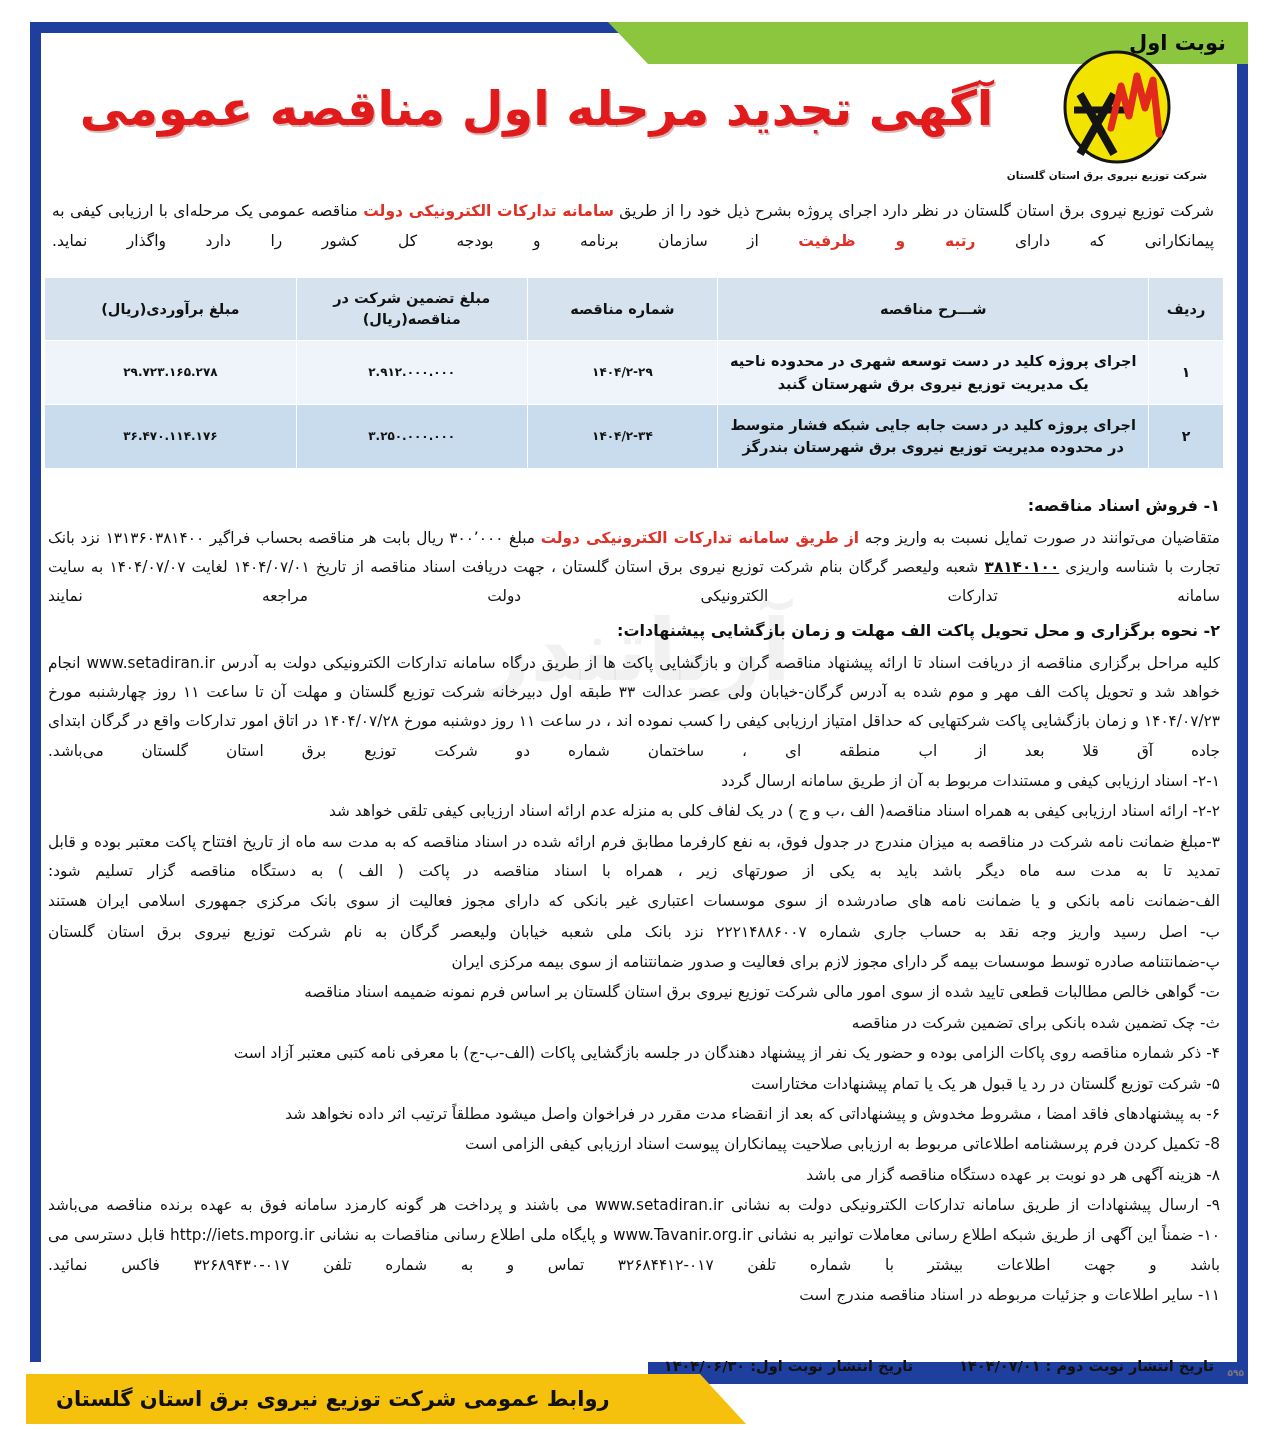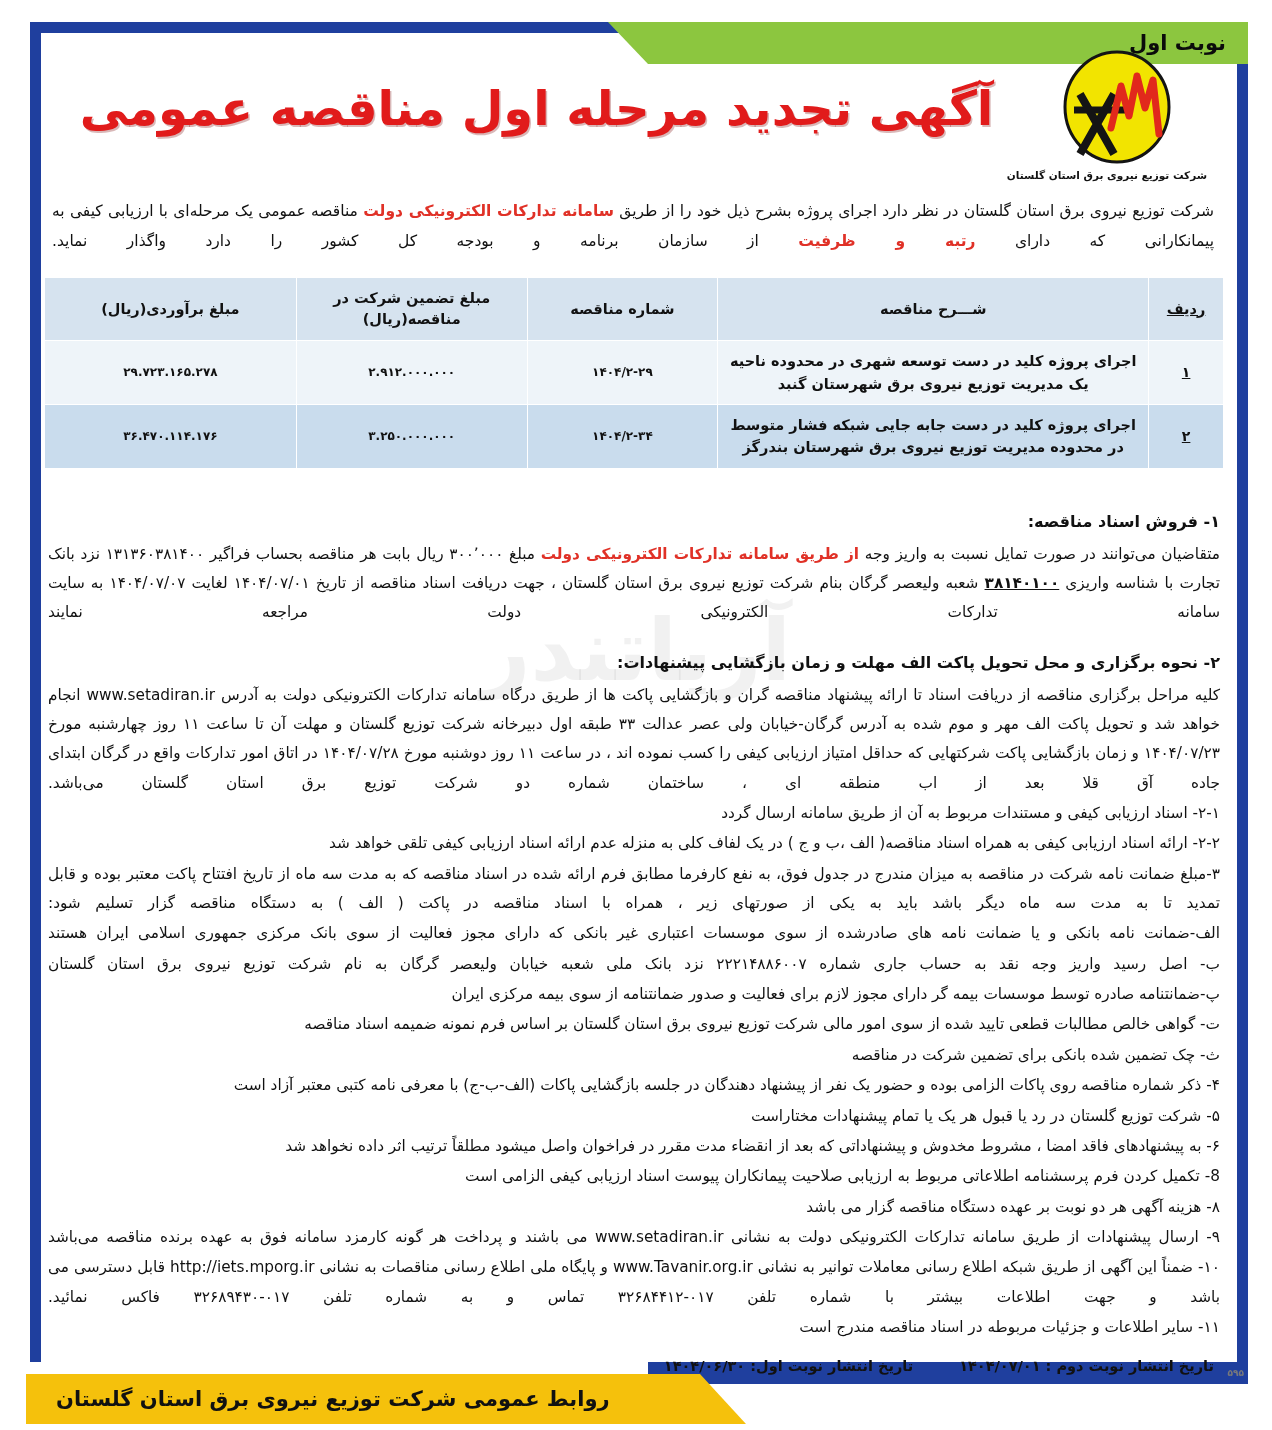--- a/index.html
+++ b/index.html
@@ -161,21 +161,21 @@
   table.tender td {
     border: 1px solid #ffffff;
     padding: 9px 6px;
     vertical-align: middle;
     text-align: center;
     line-height: 1.55;
     font-weight: bold;
   }
   tr.row-odd td { background: #eef4f9; }
   tr.row-even td { background: #c9dced; }
-  .col-radif  { width: 62px; text-decoration: underline; }
+  .col-radif  { width: 62px; }
   .col-sharh  { width: 400px; }
   .col-shomare{ width: 172px; }
   .col-tazmin { width: 210px; }
   .col-baravord{ width: 230px; }
   td.desc {
     font-size: 14.5px;
     text-align: center;
     font-weight: bold;
   }
   td.num {
@@ -189,21 +189,21 @@
     top: 487px;
     right: 52px;
     left: 48px;
     font-size: 15.3px;
     color: #111;
     line-height: 1.92;
   }
   .sec-head {
     font-weight: bold;
     text-align: right;
-    margin-top: 20px;
+    margin-top: 4px;
     margin-bottom: 2px;
     font-size: 16px;
   }
   .para {
     text-align: justify;
     text-align-last: justify;
     margin-bottom: 1px;
   }
   .list-item {
     text-align: justify;

